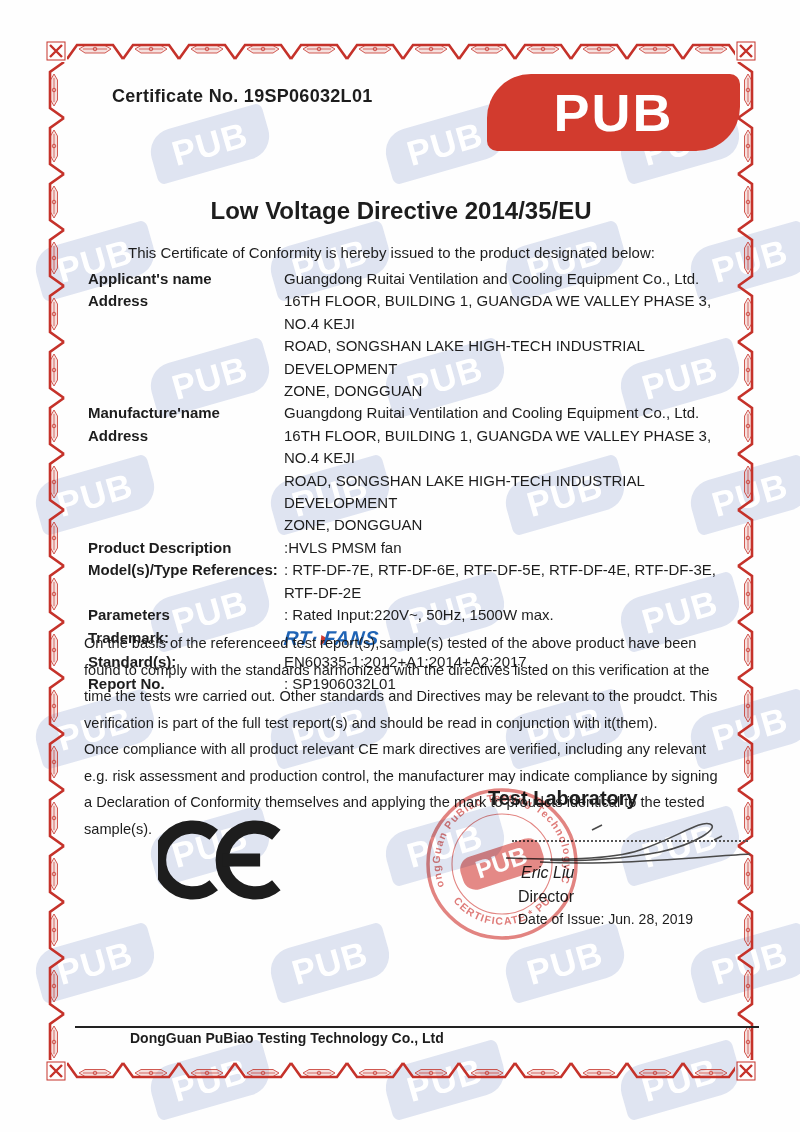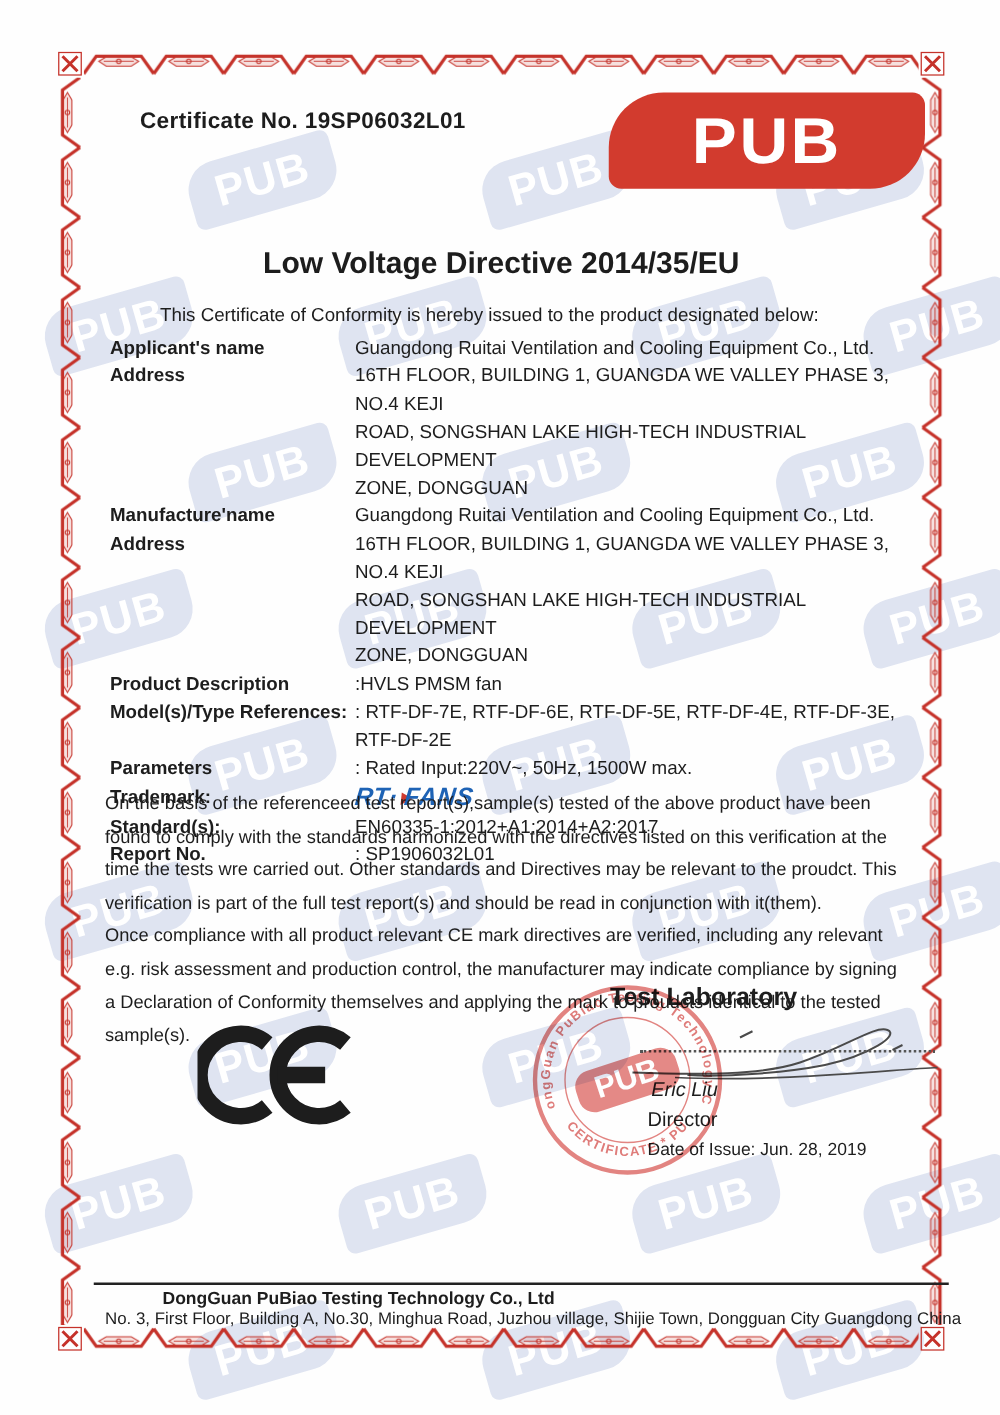--- a/index.html
+++ b/index.html
@@ -252,21 +252,20 @@
       <path d="M40,48 C120,52 210,42 250,40" fill="none" stroke="#4a4a4a" stroke-width="1.4"></path>
       <path d="M92,16 l10,-5 M214,26 l8,-4" fill="none" stroke="#4a4a4a" stroke-width="1.6"></path>
     </svg>
     <div class="sig-dots"></div>
     <div class="sig-name">Eric Liu</div>
     <div class="sig-role">Director</div>
     <div class="sig-date">Date of Issue: Jun. 28, 2019</div>
 
     <div class="footer-rule"></div>
     <div class="footer-company">DongGuan PuBiao Testing Technology Co., Ltd</div>
-    <div class="footer-address">No. 3, First Floor, Building A, No.30, Minghua Road, Juzhou village, Shijie Town, Dongguan City Guangdong China</div>
   </div>
 
   <svg class="stamp" viewBox="0 0 176 176">
     <defs>
       <path id="arcTop" d="M30,109 A62,62 0 1 1 146,109" fill="none"></path>
       <path id="arcBot" d="M40,126 A62,62 0 0 0 136,126" fill="none"></path>
     </defs>
     <circle cx="88" cy="88" r="74" fill="none" stroke="#dd6a66" stroke-width="3.5"></circle>
     <circle cx="88" cy="88" r="50" fill="none" stroke="#dd6a66" stroke-width="1.1"></circle>
     <text font-size="10.5" font-weight="bold" fill="#d95f5c" letter-spacing="1.2" font-family="Liberation Sans, sans-serif">

